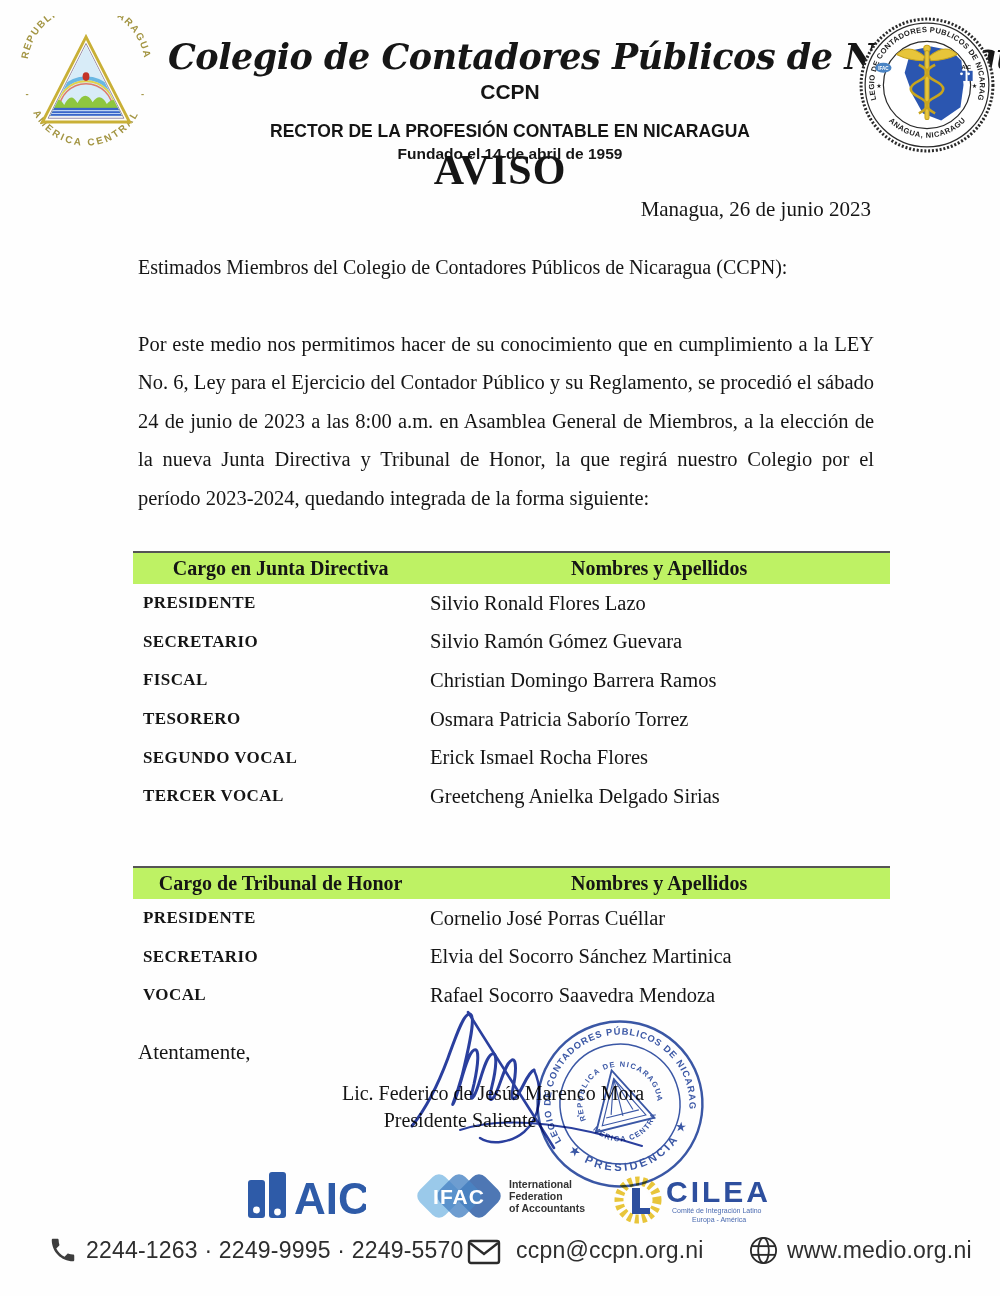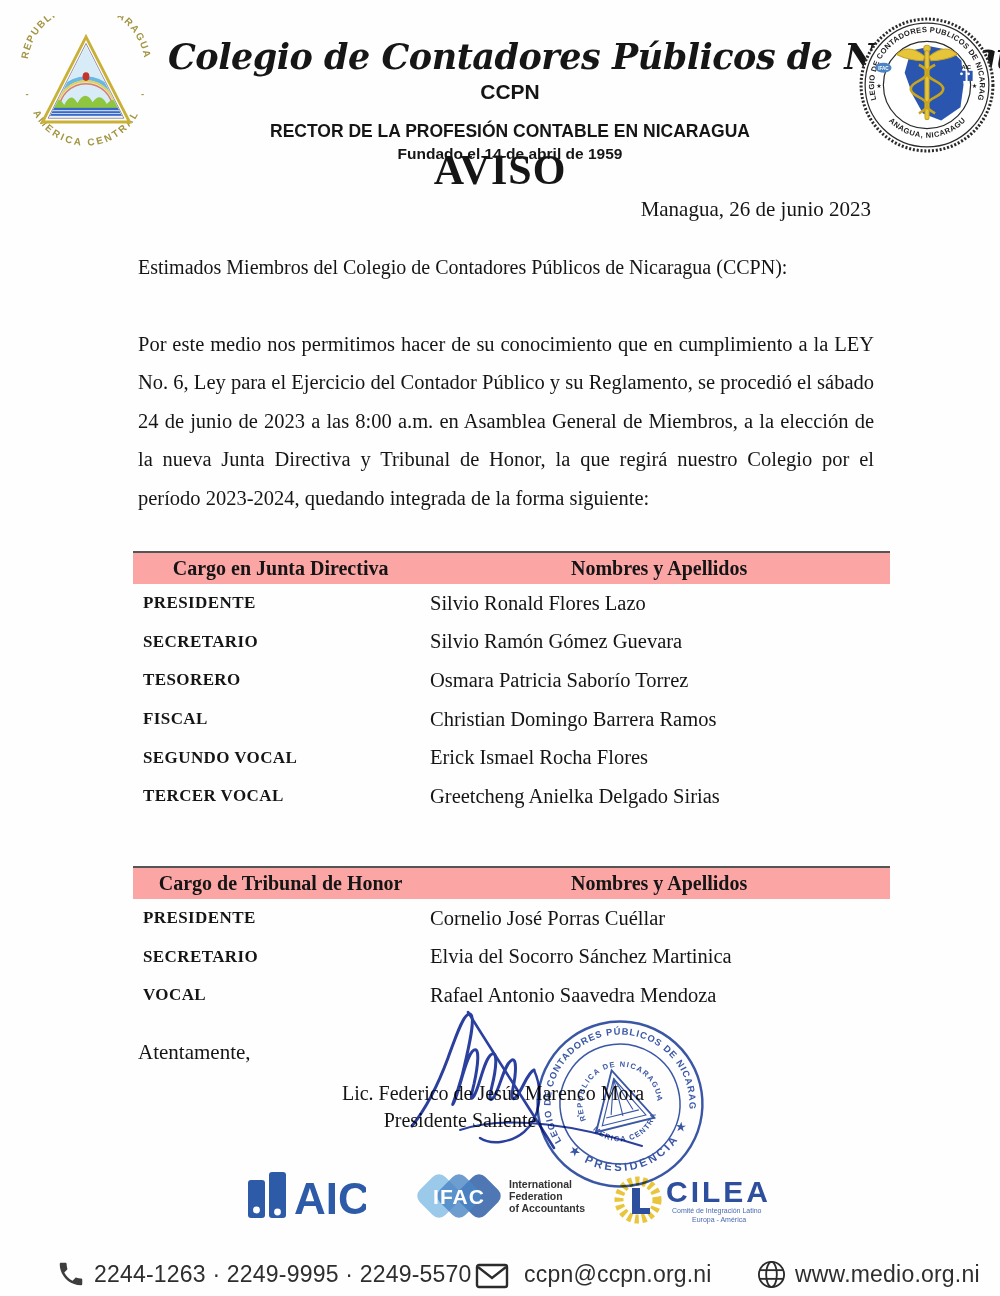--- a/index.html
+++ b/index.html
@@ -17,21 +17,21 @@
   .seal-right{position:absolute;left:856px;top:14px;width:142px;height:142px;}
 
   .aviso-title{position:absolute;left:0;top:146px;width:1000px;text-align:center;
                font-weight:700;font-size:42px;letter-spacing:1px;}
   .date-line{position:absolute;top:197px;right:129px;font-size:21px;}
   .greeting{position:absolute;left:138px;top:256px;font-size:20px;}
   .body-par{position:absolute;left:138px;top:325px;width:736px;font-size:20.5px;
             line-height:38.4px;text-align:justify;margin:0;}
 
   
-  .tbl-head{position:absolute;left:133px;width:757px;height:31px;background:#fca5a5;
+  .tbl-head{position:absolute;left:133px;width:757px;height:31px;background:#bef264;
             border-top:2px solid #555;display:flex;align-items:center;
             font-weight:700;font-size:20px;}
   .tbl-head .c1{flex:0 0 39%;text-align:center;}
   .tbl-head .c2{flex:1;text-align:center;}
   .tbl-rows{position:absolute;left:133px;width:757px;}
   .trow{position:relative;height:38.6px;display:flex;align-items:center;}
   .trow .cargo{font-weight:700;font-size:17px;letter-spacing:.4px;margin-left:10px;
                font-family:"Liberation Serif",serif;}
   .trow .nombre{position:absolute;left:297px;font-size:20.5px;}
 
@@ -42,22 +42,22 @@
   .sig-svg{position:absolute;left:390px;top:998px;width:260px;height:160px;z-index:6;mix-blend-mode:multiply;}
   .stamp-svg{position:absolute;left:531px;top:1015px;width:178px;height:178px;z-index:5;
              opacity:.93;mix-blend-mode:multiply;}
 
   
   .aic-logo{position:absolute;left:248px;top:1170px;}
   .ifac-logo{position:absolute;left:413px;top:1170px;}
   .cilea-logo{position:absolute;left:610px;top:1168px;z-index:1;}
 
   
-  .contact{position:absolute;left:16px;top:1233px;width:892px;height:40px;
-           font-family:"Liberation Sans",sans-serif;color:#2e2e2e;margin-top:24px;}
+  .contact{position:absolute;left:8px;top:1233px;width:892px;height:40px;
+           font-family:"Liberation Sans",sans-serif;color:#2e2e2e;}
   .contact .txt{position:absolute;font-size:23px;letter-spacing:.2px;top:4px;}
   .phones{left:78px;}
   .email{left:508px;}
   .website{left:779px;}
   .icon{position:absolute;top:2px;}
   .phone-icon{left:40px;}
   .mail-icon{left:458px;top:6px;}
   .globe-icon{left:740px;}
 
   svg text{font-family:"Liberation Sans",sans-serif;}
@@ -155,26 +155,26 @@
   <div class="tbl-rows" style="top:584px;">
     <div class="trow">
       <span class="cargo">PRESIDENTE</span>
       <span class="nombre">Silvio Ronald Flores Lazo</span>
     </div>
     <div class="trow">
       <span class="cargo">SECRETARIO</span>
       <span class="nombre">Silvio Ramón Gómez Guevara</span>
     </div>
     <div class="trow">
+      <span class="cargo">FISCAL</span>
+      <span class="nombre">Christian Domingo Barrera Ramos</span>
+    </div>
+    <div class="trow">
       <span class="cargo">TESORERO</span>
       <span class="nombre">Osmara Patricia Saborío Torrez</span>
-    </div>
-    <div class="trow">
-      <span class="cargo">FISCAL</span>
-      <span class="nombre">Christian Domingo Barrera Ramos</span>
     </div>
     <div class="trow">
       <span class="cargo">SEGUNDO VOCAL</span>
       <span class="nombre">Erick Ismael Rocha Flores</span>
     </div>
     <div class="trow">
       <span class="cargo">TERCER VOCAL</span>
       <span class="nombre">Greetcheng Anielka Delgado Sirias</span>
     </div>
   </div>
@@ -187,21 +187,21 @@
     <div class="trow">
       <span class="cargo">PRESIDENTE</span>
       <span class="nombre">Cornelio José Porras Cuéllar</span>
     </div>
     <div class="trow">
       <span class="cargo">SECRETARIO</span>
       <span class="nombre">Elvia del Socorro Sánchez Martinica</span>
     </div>
     <div class="trow">
       <span class="cargo">VOCAL</span>
-      <span class="nombre">Rafael Antonio Saavedra Mendoza</span>
+      <span class="nombre">Rafael Socorro Saavedra Mendoza</span>
     </div>
   </div>
 
   <div class="closing">Atentamente,</div>
   <div class="sig-name">Lic. Federico de Jesús Marenco Mora</div>
   <div class="sig-role">Presidente Saliente</div>
 
   <svg class="sig-svg" viewBox="0 0 260 160">
     <g fill="none" stroke="#2a3f9f" stroke-width="3" stroke-linecap="round">
       <path d="M22,128 C30,118 45,95 58,60 C66,38 74,14 80,16 C86,18 80,45 72,78 C66,100 60,112 64,104

